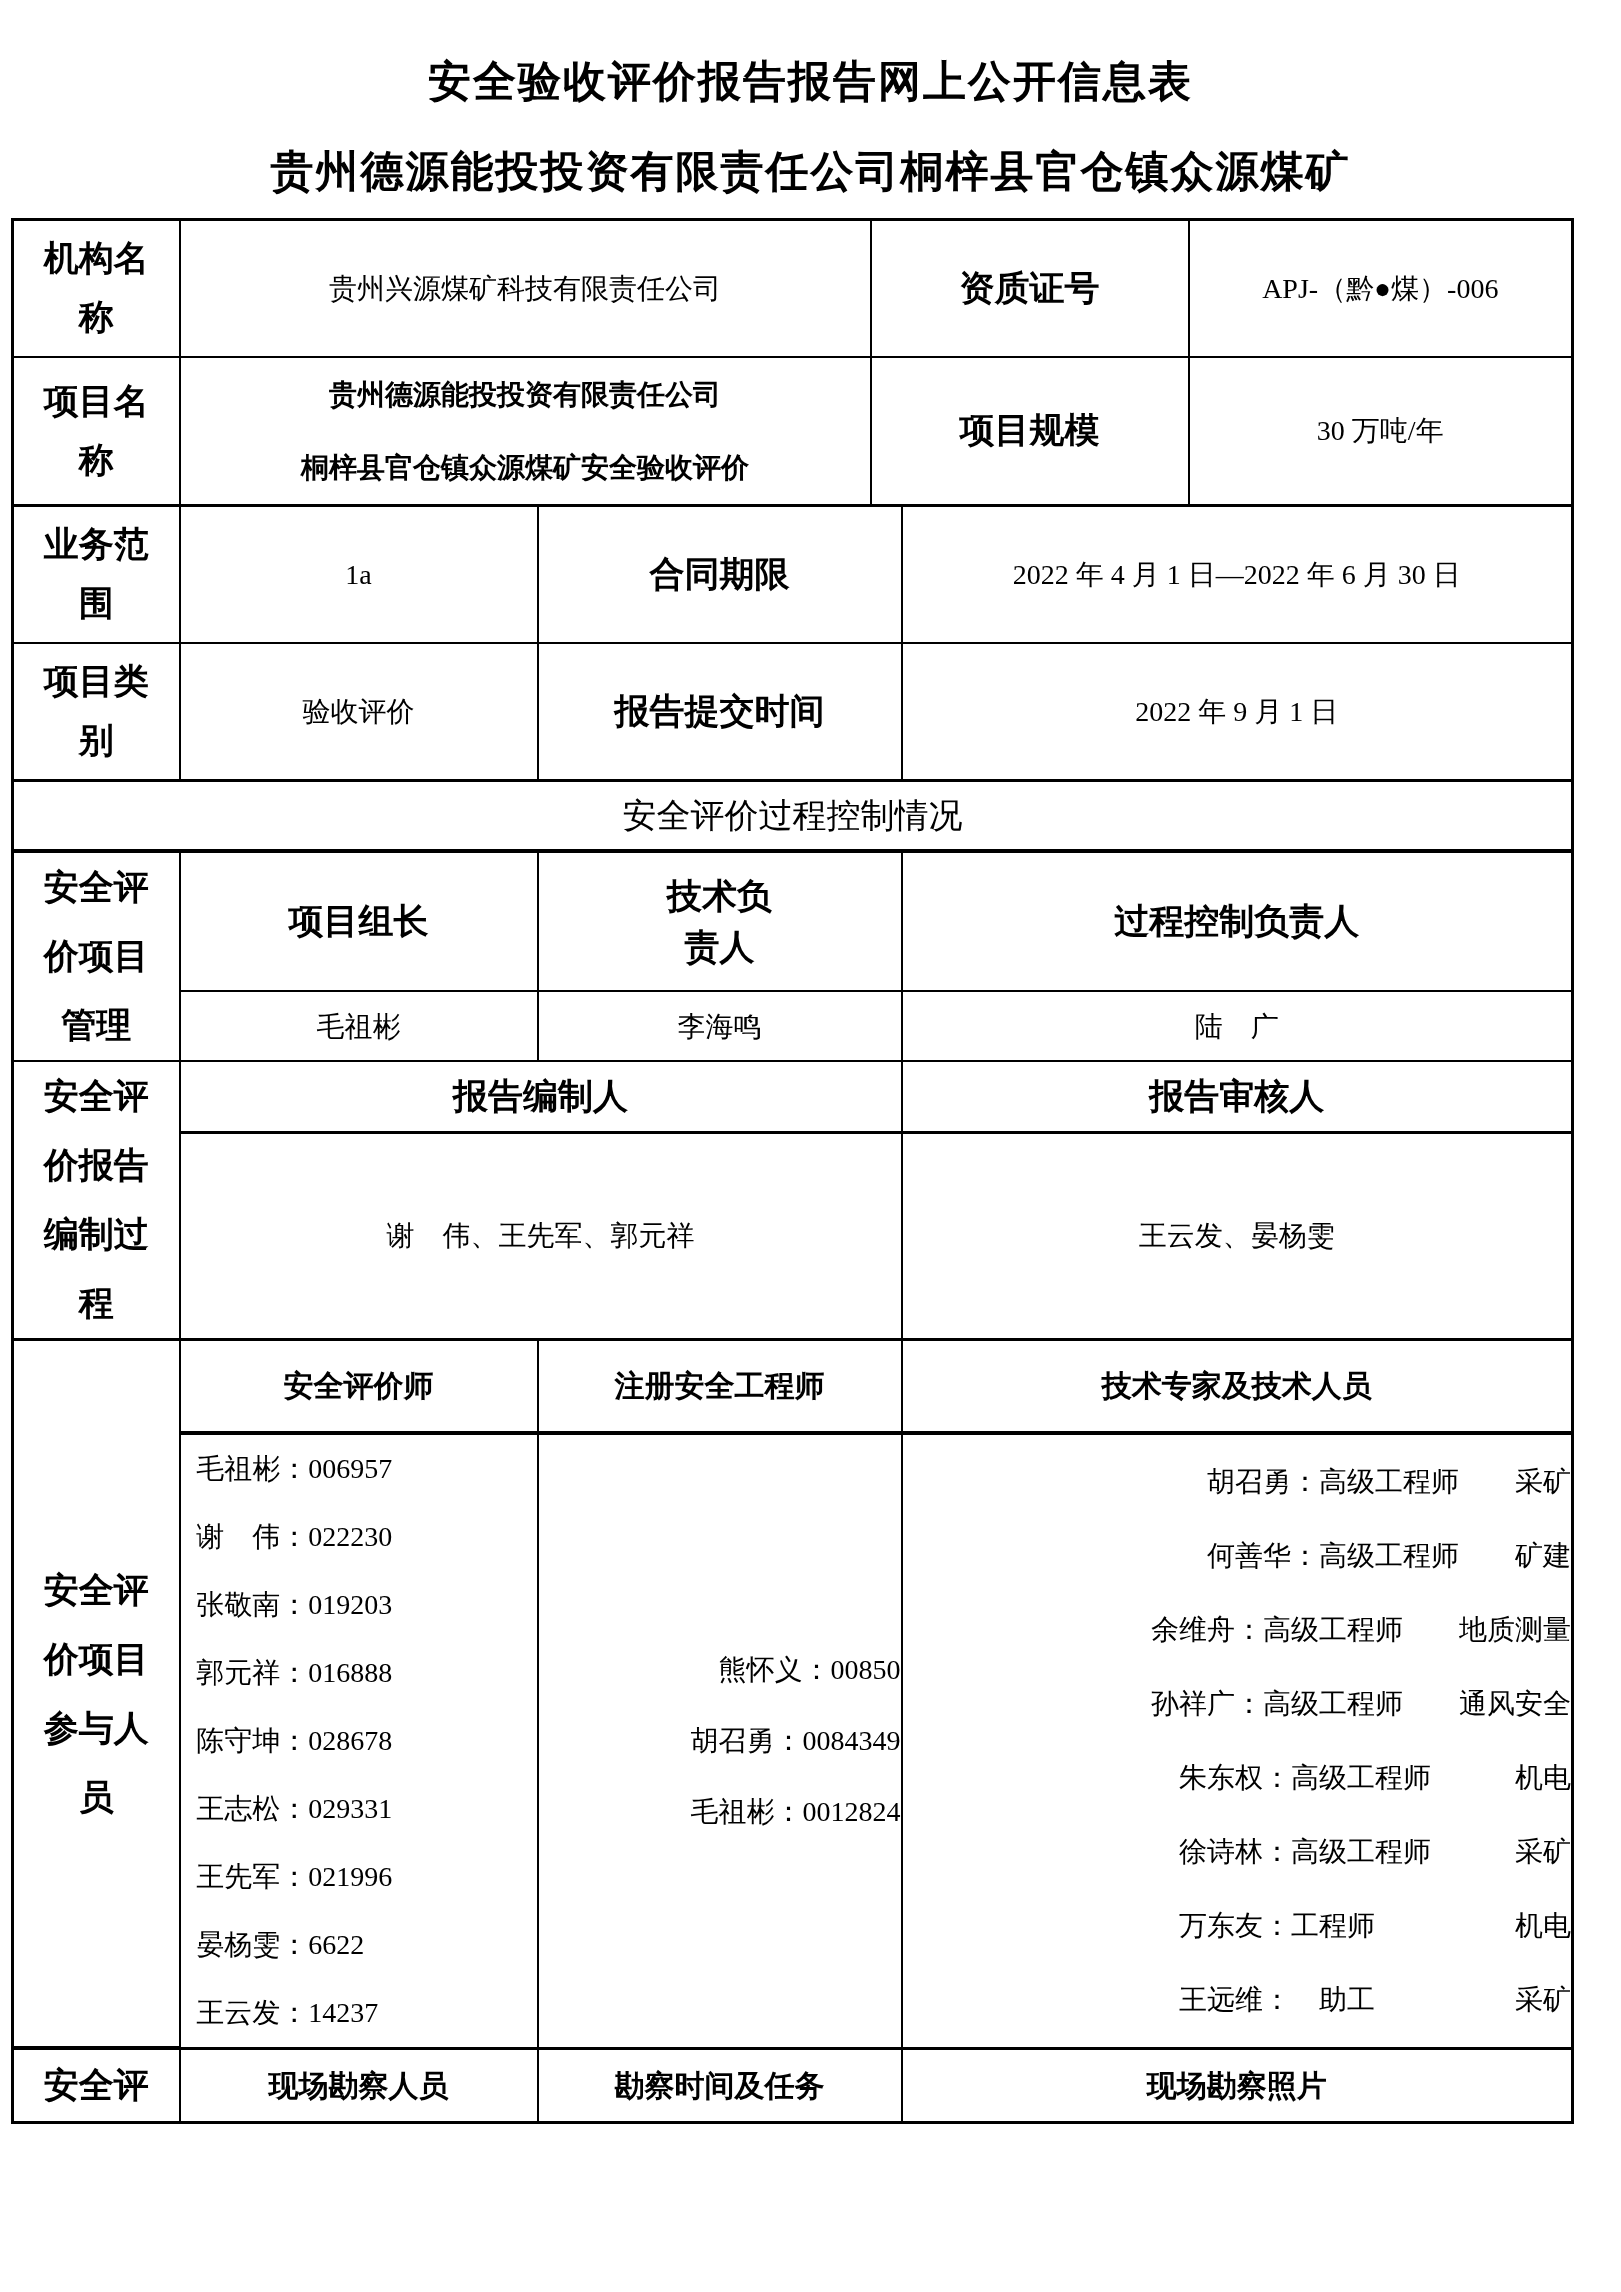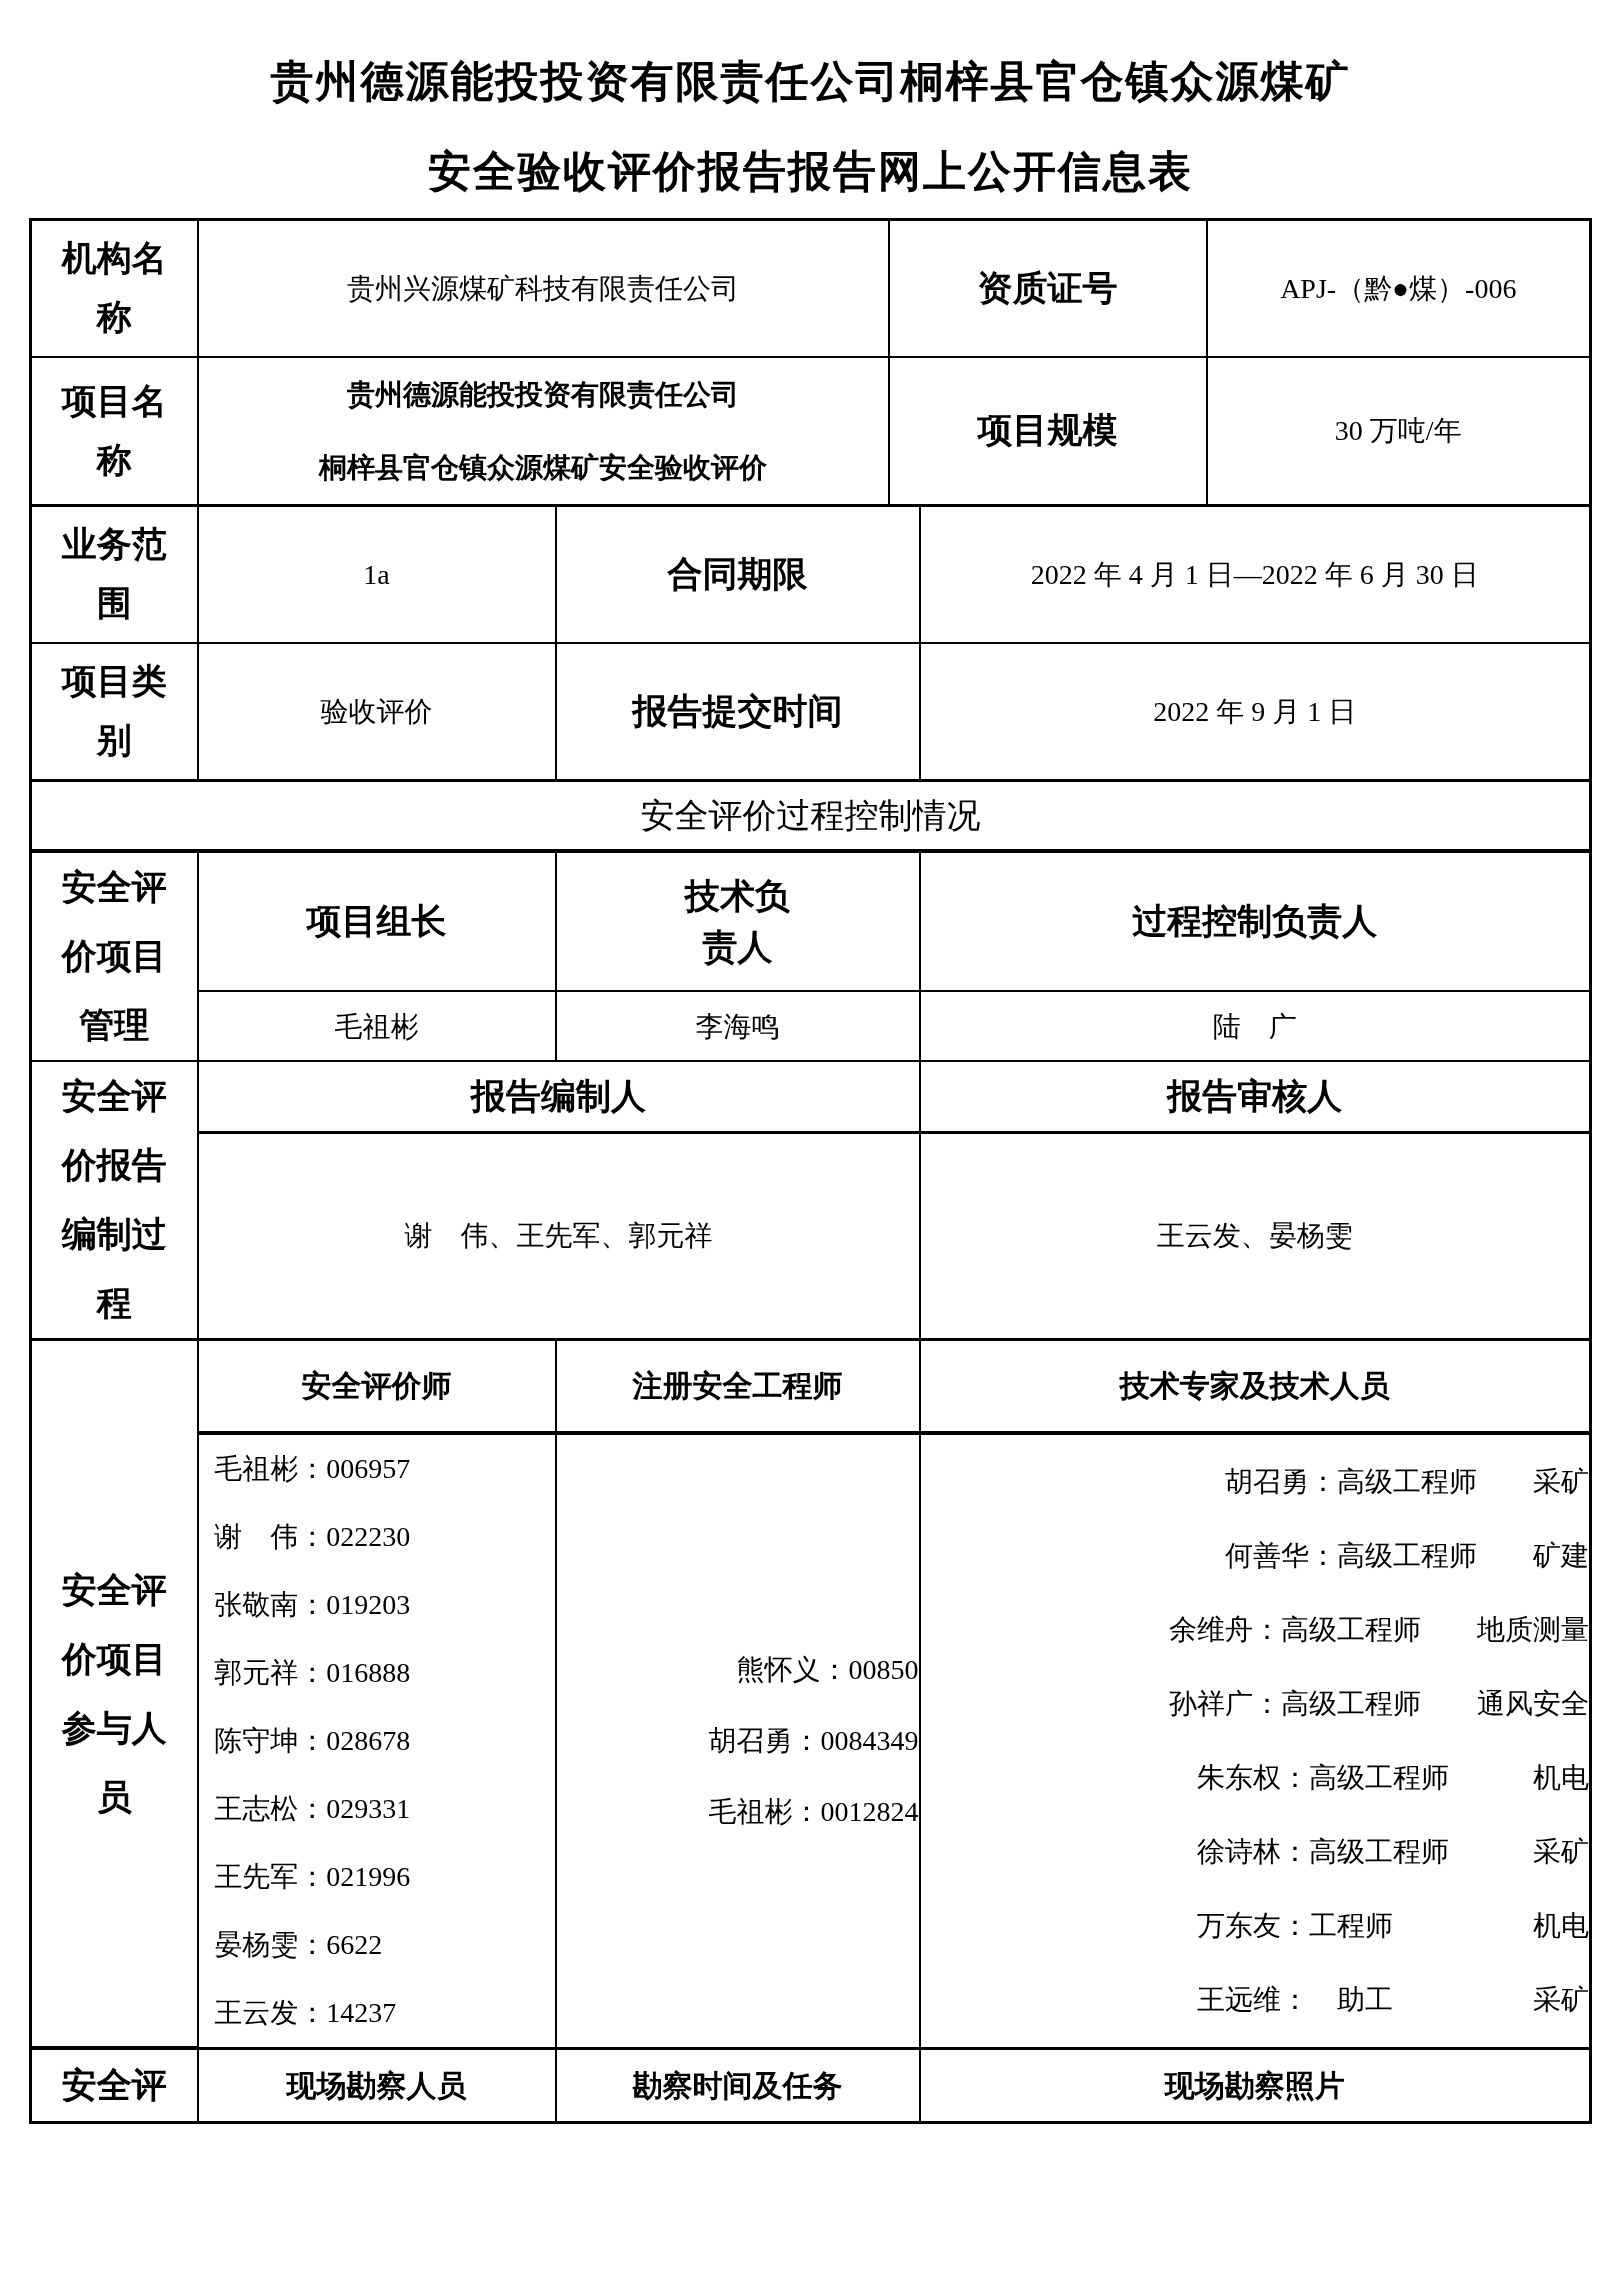--- a/index.html
+++ b/index.html
@@ -6,21 +6,21 @@
   body{
     width:1621px;height:2293px;position:relative;background:#ffffff;color:#000;
     font-family:"Liberation Serif","DejaVu Serif",serif;
     -webkit-font-smoothing:antialiased;
   }
   .page-title{
     position:absolute;top:37px;left:0;width:1621px;text-align:center;
     font-weight:bold;font-size:43px;line-height:90px;letter-spacing:2px;
   }
   table.doc{
-    position:absolute;left:29px;top:218px;width:1560px;
+    position:absolute;left:11px;top:218px;width:1560px;
     border-collapse:collapse;table-layout:fixed;
     border:3.9px solid #000;
   }
   td{
     border-left:2px solid #000;border-right:2px solid #000;
     border-top:2.9px solid #000;border-bottom:2.9px solid #000;
     vertical-align:middle;text-align:center;padding:0;
     font-size:28px;line-height:45px;white-space:pre-line;overflow:hidden;
   }
   td.lab{font-weight:bold;font-size:35px;line-height:59px;}
@@ -37,22 +37,22 @@
   tr.names td{border-bottom-width:2.9px;}
   tr.rpt-h td{border-bottom-width:3.9px;}
   tr.rpt-b td{border-bottom-width:3.9px;}
   tr.part-h td{border-bottom-width:4.9px;}
   tr.part-b td{border-bottom-width:3.9px;}
 </style>
 </head>
 <body>
 
 <div class="page-title">
+  <div>安全验收评价报告报告网上公开信息表</div>
   <div>贵州德源能投投资有限责任公司桐梓县官仓镇众源煤矿</div>
-  <div>安全验收评价报告报告网上公开信息表</div>
 </div>
 
 <table class="doc">
   <colgroup>
     <col style="width:167px">
     <col style="width:358px">
     <col style="width:333px">
     <col style="width:31px">
     <col style="width:287px">
     <col style="width:384px">

